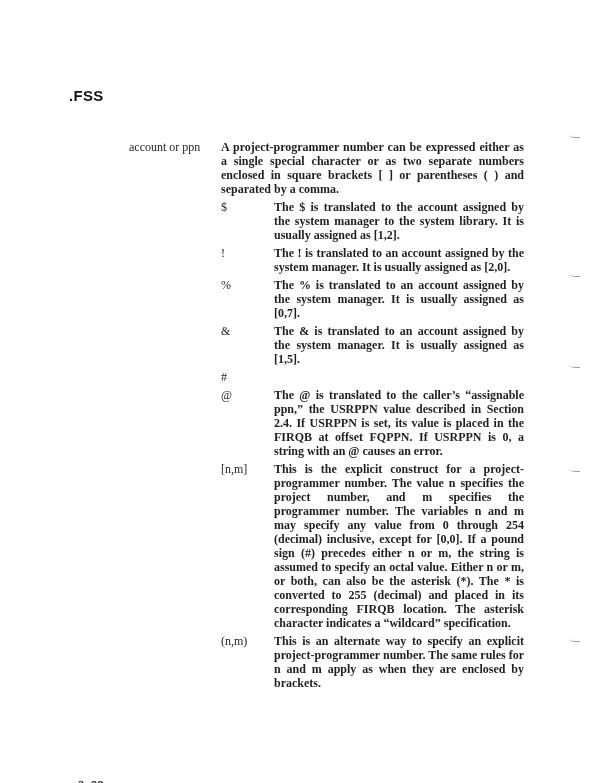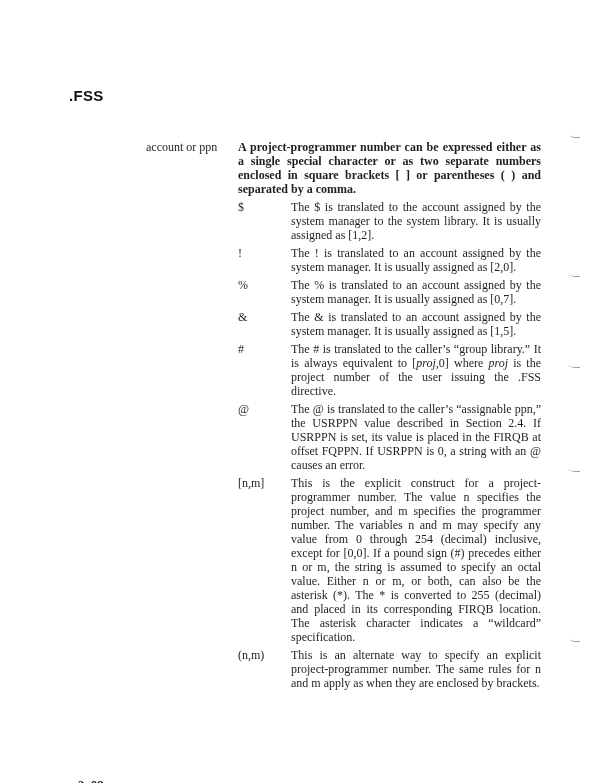--- a/index.html
+++ b/index.html
@@ -15,29 +15,29 @@
     overflow:hidden;
     margin-top:43px;
   }
   .running-head {
     position:absolute; left:69px; top:46px;
     font-family:"Liberation Sans","DejaVu Sans",sans-serif;
     font-weight:bold; font-size:15px; letter-spacing:0.3px;
     color:#111111;
   }
   .content {
-    position:absolute; left:146px; top:97px; width:395px;
+    position:absolute; left:129px; top:97px; width:395px;
   }
   .def-row { display:flex; }
   .term-col { width:92px; flex:0 0 92px; }
   .def-col  { width:303px; flex:0 0 303px; text-align:justify;font-weight:bold; }
   .para-indent { margin-left:92px; width:303px; text-align:justify; margin-top:4px; }
   .char-row { display:flex; margin-left:92px; margin-top:4px; }
   .sym-col  { width:53px; flex:0 0 53px; }
-  .txt-col  { width:250px; flex:0 0 250px; text-align:justify; }
+  .txt-col  { width:250px; flex:0 0 250px; text-align:justify;font-weight:bold; }
   .txt-col i, .def-col i { font-style:italic; }
   .footer {
     position:absolute; left:78px; top:735px;
     display:flex; align-items:center; gap:19px;
     font-size:12.5px; color:#1d1d1d;
   }
   .folio { font-weight:bold; letter-spacing:0.2px; }
   .scan-mark {
     position:absolute; left:569px;
     width:22px; height:7px;
@@ -77,21 +77,20 @@
       <div class="txt-col">The % is translated to an account assigned by the system manager. It is usually assigned as [0,7].</div>
     </div>
 
     <div class="char-row">
       <div class="sym-col">&amp;</div>
       <div class="txt-col">The &amp; is translated to an account assigned by the system manager. It is usually assigned as [1,5].</div>
     </div>
 
     <div class="char-row">
       <div class="sym-col">#</div>
-      <div class="txt-col">The # is translated to the caller’s “group library.” It is always equivalent to [<i>proj</i>,0] where <i>proj</i> is the project number of the user issuing the .FSS directive.</div>
     </div>
 
     <div class="char-row">
       <div class="sym-col">@</div>
       <div class="txt-col">The @ is translated to the caller’s “assignable ppn,” the USRPPN value described in Section 2.4. If USRPPN is set, its value is placed in the FIRQB at offset FQPPN. If USRPPN is 0, a string with an @ causes an error.</div>
     </div>
 
     <div class="char-row">
       <div class="sym-col">[n,m]</div>
       <div class="txt-col">This is the explicit construct for a project-programmer number. The value n specifies the project number, and m specifies the programmer number. The variables n and m may specify any value from 0 through 254 (decimal) inclusive, except for [0,0]. If a pound sign (#) precedes either n or m, the string is assumed to specify an octal value. Either n or m, or both, can also be the asterisk (*). The * is converted to 255 (decimal) and placed in its corresponding FIRQB location. The asterisk character indicates a “wildcard” specification.</div>

